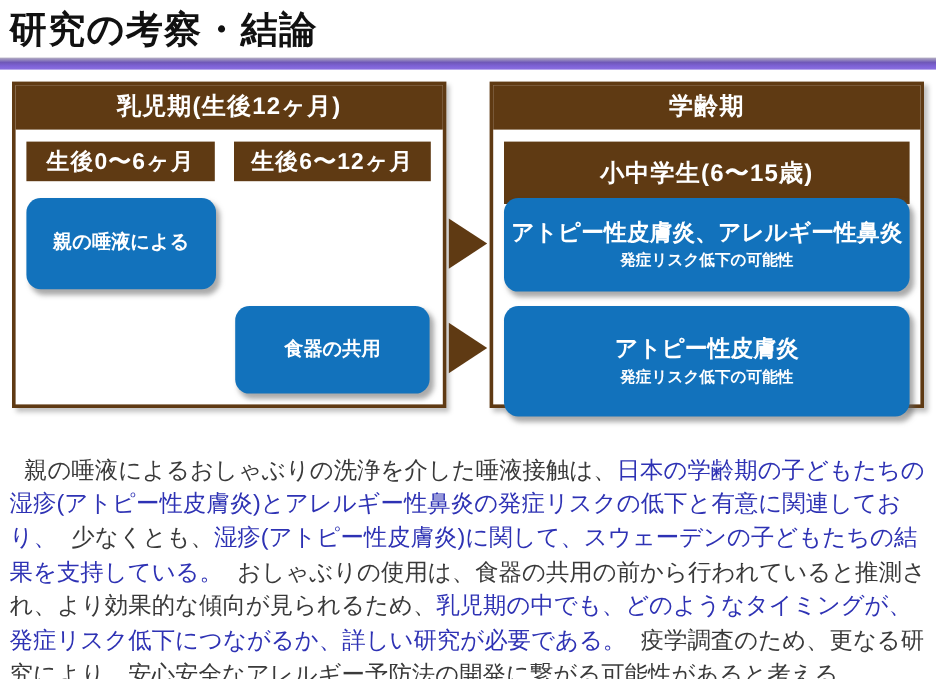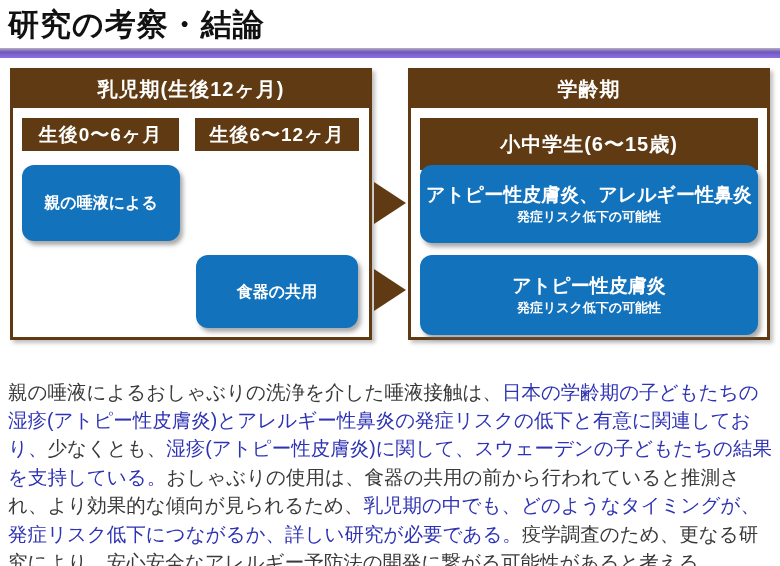--- a/index.html
+++ b/index.html
@@ -48,40 +48,40 @@
   .bluebox{
     position:absolute;background:#1272bc;border-radius:12px;color:#fff;
     font-weight:bold;text-align:center;
     display:flex;flex-direction:column;align-items:center;justify-content:center;
     box-shadow:3px 4px 4px rgba(100,100,100,0.55);
     line-height:1.35;
   }
   .bb-pacifier{left:9px;top:57px;width:158px;height:76px;font-size:16px;}
   .bb-utensil{left:183px;top:147px;width:162px;height:73px;font-size:16px;}
   .bb-out1{left:9px;top:57px;width:338px;height:78px;text-align:right;}
-  .bb-out2{left:9px;top:147px;width:338px;height:80px;}
+  .bb-out2{left:9px;top:147px;width:338px;height:92px;}
   .out-line1{font-size:19px;}
   .out-line2{font-size:13px;}
 
   .arrow{
     position:absolute;width:0;height:0;
     border-left:32px solid #5f3a13;
     border-top:21px solid transparent;
     border-bottom:21px solid transparent;
   }
   .arrow-1{left:374px;top:114px;}
   .arrow-2{left:374px;top:201px;}
 
   
   .para{
     position:absolute;left:8px;top:358px;width:766px;
     font-size:19.5px;line-height:28.4px;color:#3a3a3a;
     text-align:left;letter-spacing:0;
   }
-  .t-black{color:#3a3a3a;}
+  .t-black{color:#3a3a3a;margin-left:12px;}
   .t-blue{color:#2e32b4;}
 </style>
 </head>
 <body>
 
 <div class="slide">
 
   <div class="title">研究の考察・結論</div>
   <div class="rule"></div>
 

